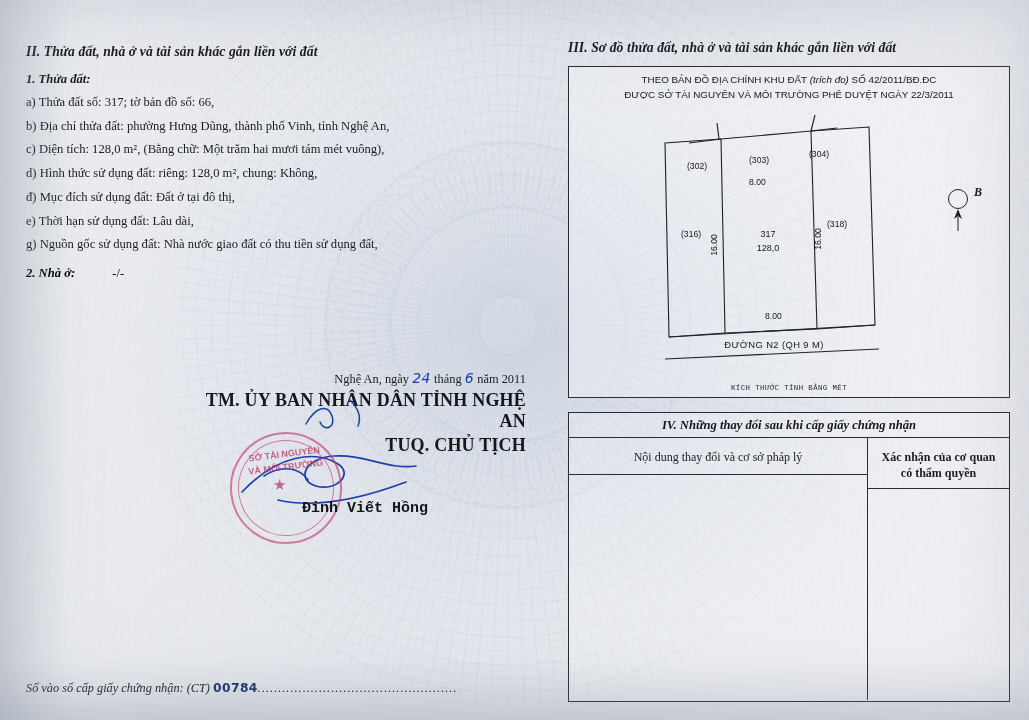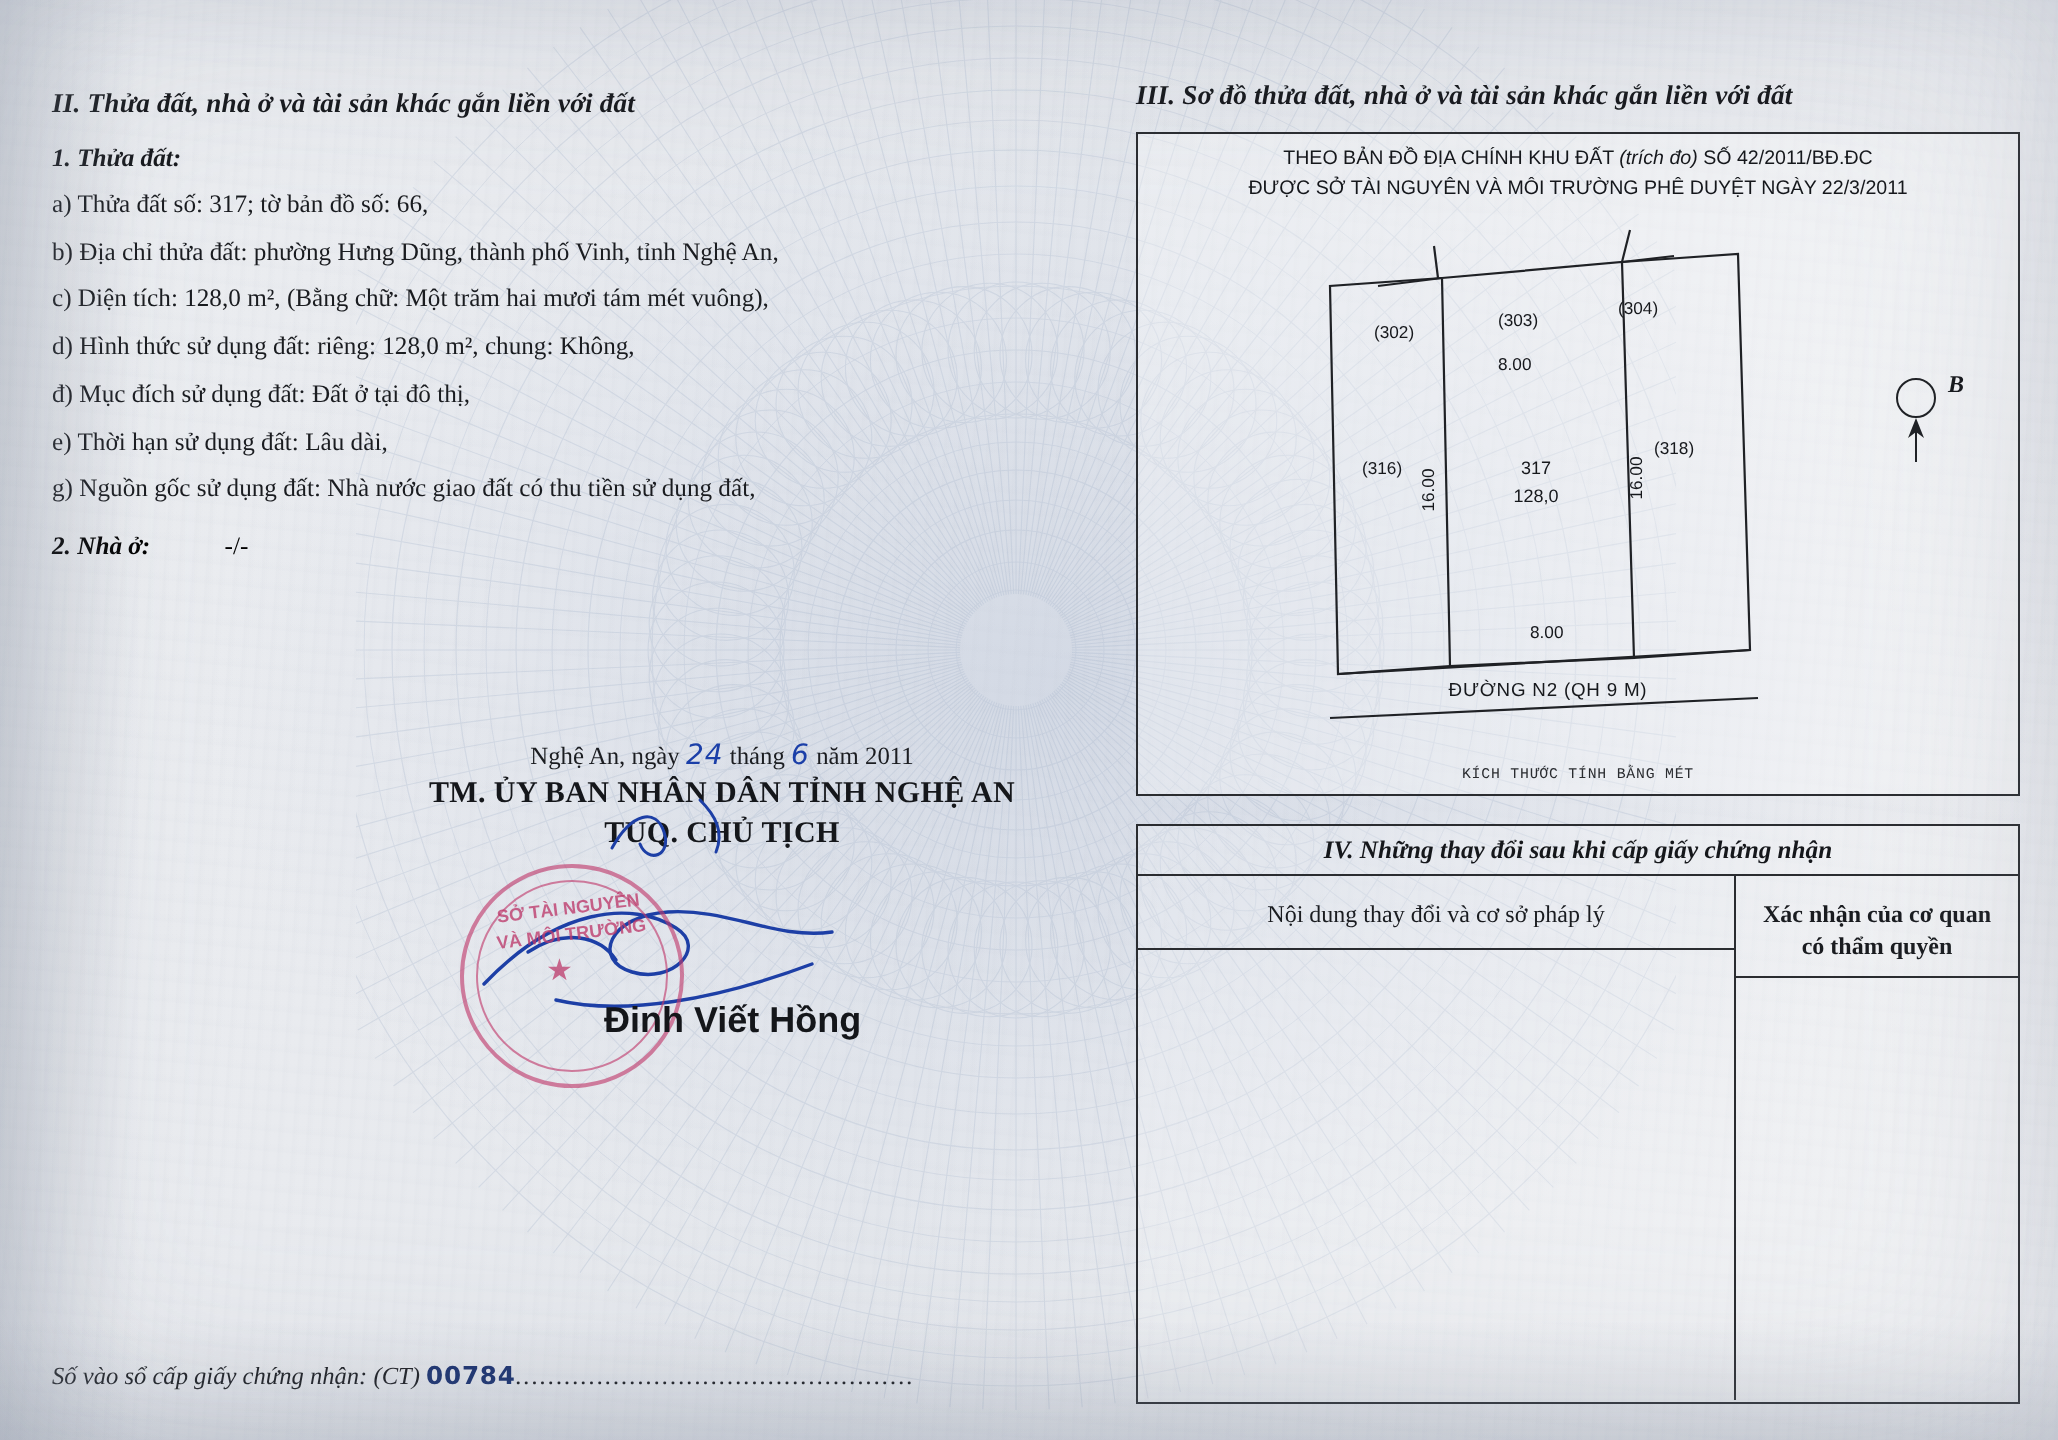--- a/index.html
+++ b/index.html
@@ -103,37 +103,37 @@
     font-style: normal;
     margin-left: 34px;
   }
 
   
   .sign-block {
     position: absolute;
     left: 196px;
     top: 370px;
     width: 330px;
-    text-align: center;
+    text-align: right;
   }
   .sign-date {
     font-size: 12.4px;
     color: #1b1d21;
     white-space: nowrap;
   }
   .hand {
     font-family: "DejaVu Sans", sans-serif;
     font-style: italic;
     color: #1b3fa8;
     font-size: 14px;
     letter-spacing: 0.5px;
   }
   .sign-l1, .sign-l2, .sign-l3 {
     font-weight: bold;
-    font-size: 15px;
+    font-size: 18px;
     color: #15171b;
     margin-top: 3px;
     letter-spacing: 0.2px;
   }
   .sign-l3 { font-size: 13.1px; }
 
   .stamp {
     position: absolute;
     left: 230px;
     top: 432px;
@@ -181,23 +181,23 @@
     left: 208px;
     top: 430px;
     width: 230px;
     height: 90px;
     pointer-events: none;
   }
   .signer-name {
     position: absolute;
     left: 302px;
     top: 500px;
-    font-family: Liberation Sans, sans-serif;
-    font-weight: bold;
-    font-size: 18px;
+    font-family: Liberation Mono, monospace;
+    font-weight: bold;
+    font-size: 15px;
     color: #14161a;
   }
 
   
   .footer {
     position: absolute;
     left: 26px;
     top: 681px;
     font-size: 12.3px;
     font-style: italic;

